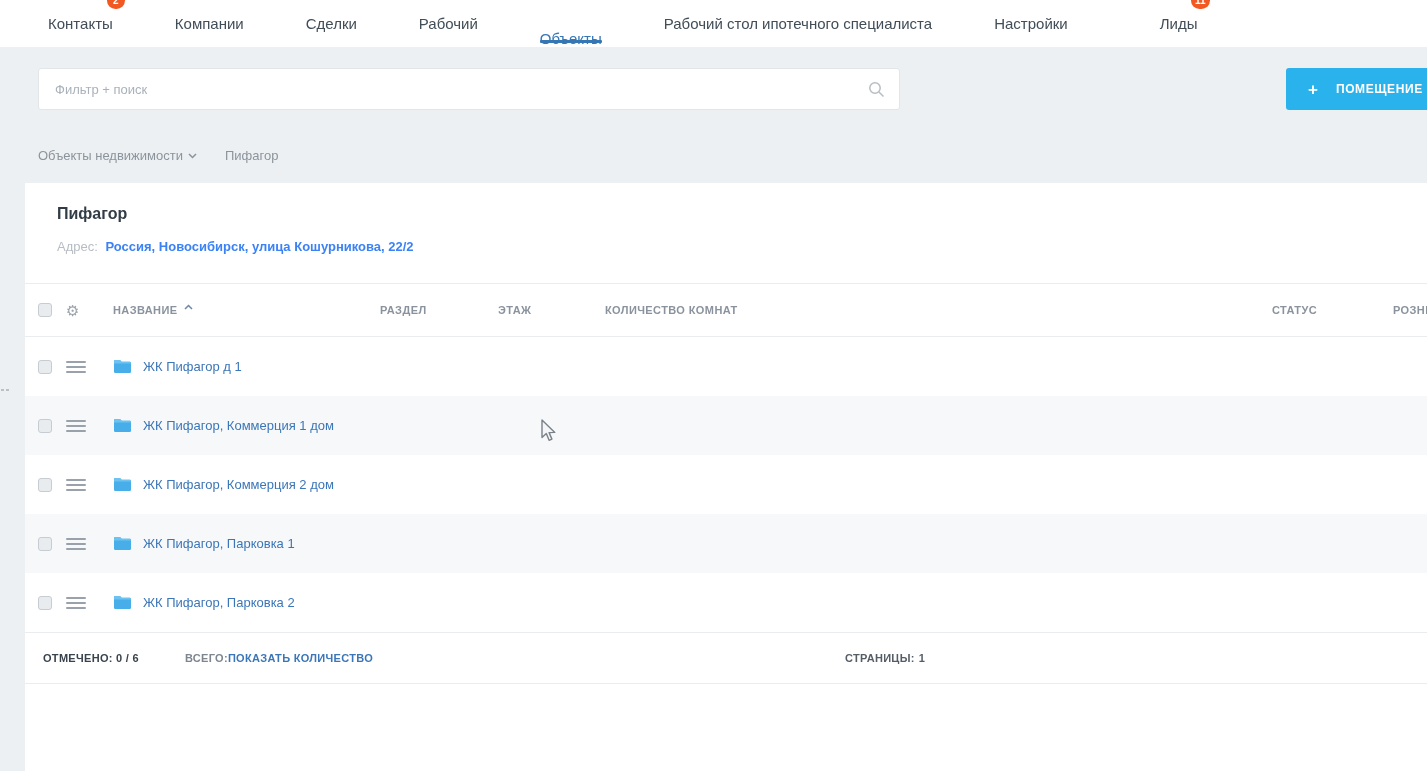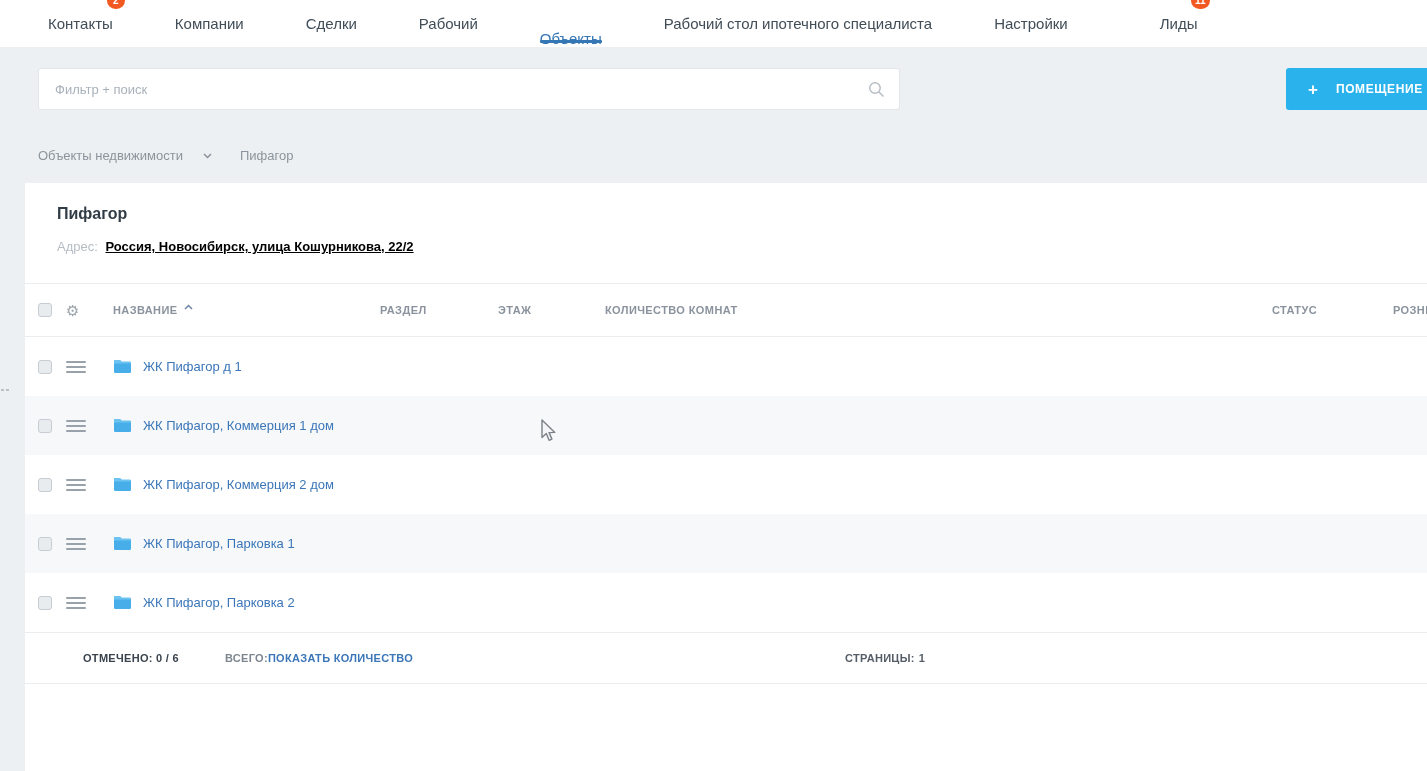--- a/index.html
+++ b/index.html
@@ -47,31 +47,31 @@
     display:flex;align-items:center;padding-left:22px;gap:18px;cursor:pointer;
     font-family:"Liberation Sans","DejaVu Sans",sans-serif;
   }
   .add-btn .plus{font-size:17px;font-weight:bold;line-height:1;}
   .add-btn .lbl{font-size:12px;font-weight:bold;letter-spacing:.6px;}
   
   .breadcrumb{
     position:absolute;left:38px;top:148px;display:flex;align-items:center;
     font-size:13px;color:#8b949c;
   }
-  .bc-root{display:flex;align-items:center;gap:20px;cursor:pointer;}
+  .bc-root{display:flex;align-items:center;gap:5px;cursor:pointer;}
   .bc-current{margin-left:28px;color:#8b949c;}
   
   .card{
     position:absolute;left:25px;top:183px;width:1402px;height:588px;background:#fff;
   }
   .card-head{height:100px;box-sizing:border-box;padding:22px 0 0 32px;}
   .card-title{font-size:16px;font-weight:bold;color:#323c46;}
   .card-addr{margin-top:16px;font-size:13px;}
   .card-addr .al{color:#b6bdc4;}
-  .card-addr .av{color:#000000;font-weight:bold;margin-left:4px;text-decoration:underline;}
+  .card-addr .av{color:#3b82f6;font-weight:bold;margin-left:4px;}
   
   .grid-cols{
     display:grid;
     grid-template-columns:28px 47px 267px 118px 107px 667px 121px 1fr;
     padding-left:13px;align-items:center;box-sizing:border-box;
   }
   .thead{height:54px;border-top:1px solid #e9edf0;border-bottom:1px solid #e9edf0;}
   .th{
     font-size:11px;font-weight:bold;color:#8a939d;letter-spacing:.4px;
     white-space:nowrap;display:flex;align-items:flex-start;gap:6px;
@@ -86,21 +86,21 @@
   .drag{display:flex;flex-direction:column;gap:3px;width:20px;cursor:grab;}
   .drag i{display:block;height:2px;background:#99a2ab;border-radius:1px;}
   .name-cell{display:flex;align-items:flex-start;gap:11px;}
   .row-link{font-size:13px;color:#3b76b8;cursor:pointer;white-space:nowrap;}
   
   .tfoot{
     position:relative;height:50px;border-top:1px solid #e9edf0;border-bottom:1px solid #e9edf0;
     display:flex;align-items:center;padding-left:18px;
     font-size:11px;font-weight:bold;letter-spacing:.3px;white-space:nowrap;
   }
-  .f-sel{color:#39434d;margin-left:40px;}
+  .f-sel{color:#39434d;}
   .f-total{margin-left:46px;color:#7d858f;}
   .f-link{color:#3b76b8;cursor:pointer;}
   .f-pages{position:absolute;left:820px;color:#555e67;}
   .f-pages .pv{margin-left:4px;}
   
   .cursor{position:absolute;left:538px;top:418px;pointer-events:none;}
   .edge-mark{position:absolute;left:1px;top:389px;display:flex;gap:2px;}
   .edge-mark i{display:block;width:3px;height:2px;background:#b9c0c6;}
 </style>
 </head>

